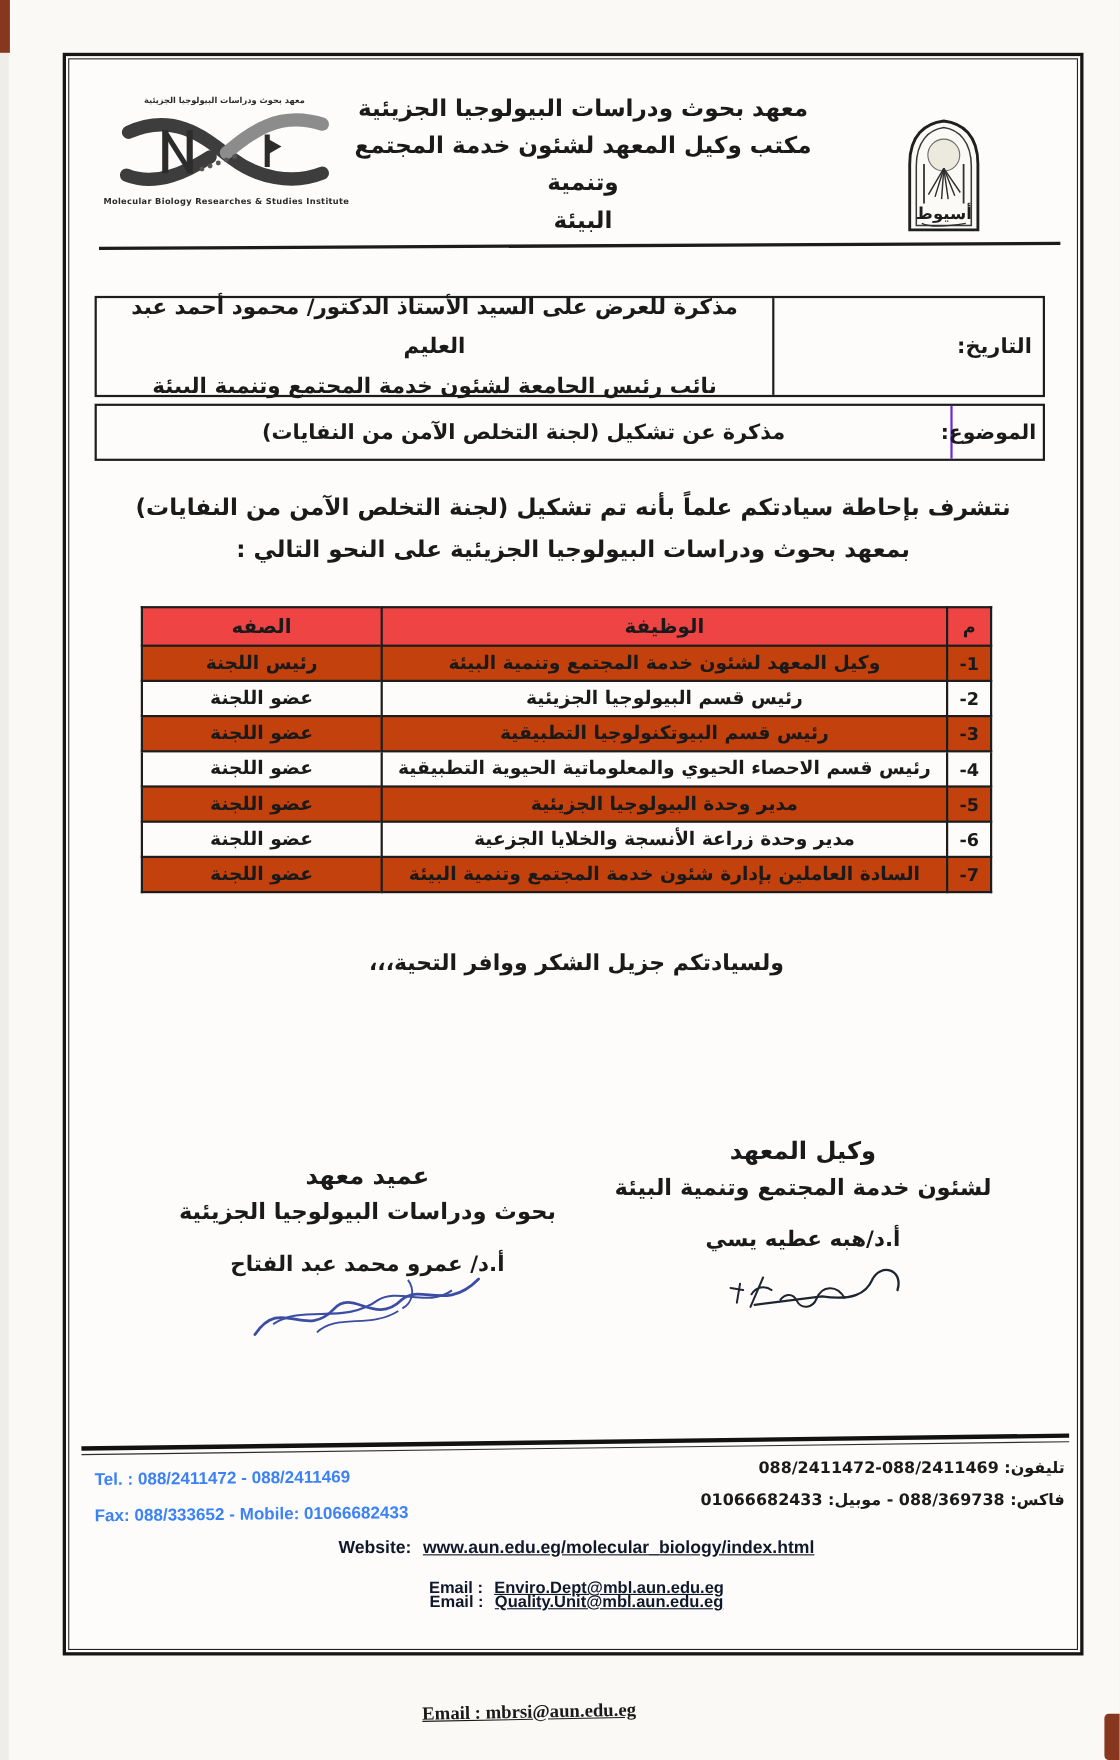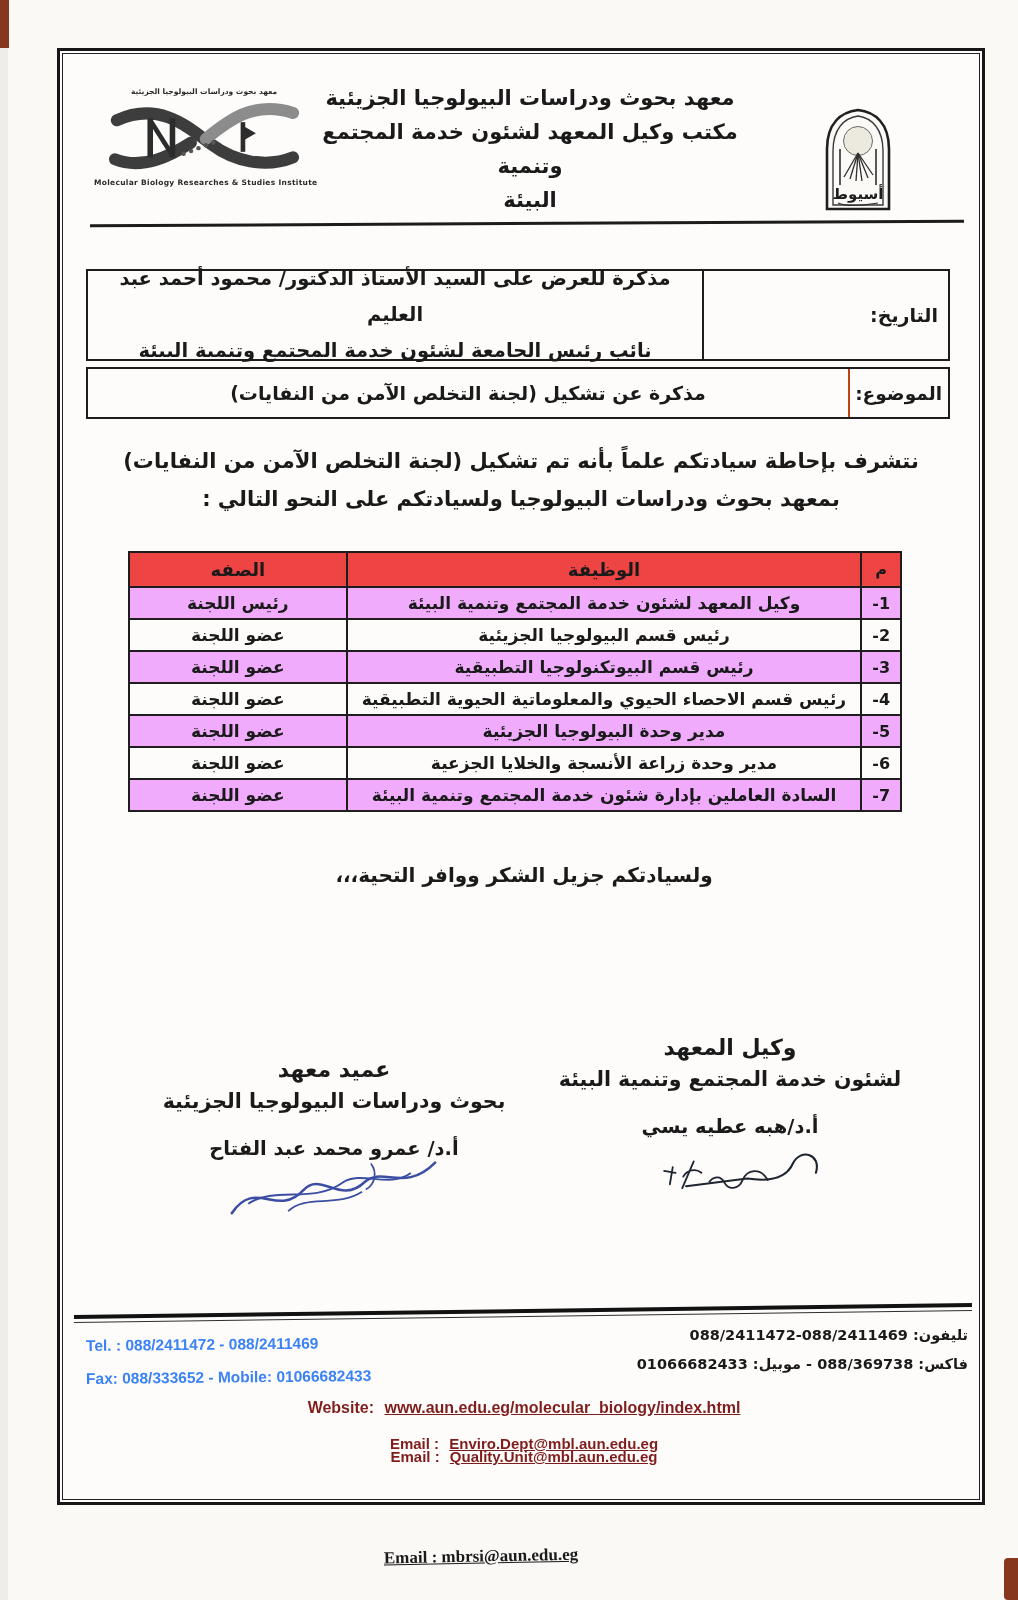--- a/index.html
+++ b/index.html
@@ -36,60 +36,60 @@
     position:absolute;left:26px;top:218px;width:864px;height:92px;
     border:2.5px solid #1d1d1d;box-sizing:border-box;display:flex;direction:rtl;background:#fdfcfa;
   }
   .date-cell{width:246px;border-left:2px solid #1d1d1d;box-sizing:border-box;display:flex;align-items:center;direction:rtl;}
   .date-cell span{padding-right:10px;font-weight:700;font-size:19px;}
   .memo-cell{flex:1;display:flex;flex-direction:column;justify-content:center;text-align:center;direction:rtl;font-weight:700;font-size:19.5px;line-height:1.85;}
   .subject-row{
     position:absolute;left:26px;top:316px;width:864px;height:52px;
     border:2.5px solid #1d1d1d;box-sizing:border-box;display:flex;direction:rtl;background:#fdfcfa;
   }
-  .subject-label{width:100px;border-left:2px solid #c2410c;box-sizing:border-box;display:flex;align-items:center;}
+  .subject-label{width:84px;border-left:2px solid #6d28d9;box-sizing:border-box;display:flex;align-items:center;}
   .subject-label span{padding-right:6px;font-weight:700;font-size:18.5px;}
   .subject-text{flex:1;display:flex;align-items:center;justify-content:center;font-weight:700;font-size:19px;}
 
   
   .body-par{
     position:absolute;left:50px;top:392px;width:822px;direction:rtl;text-align:center;
     font-weight:700;font-size:21px;line-height:1.8;
   }
 
   
   .cmt{position:absolute;left:68px;top:500px;width:774px;border-collapse:collapse;direction:rtl;}
   .cmt th,.cmt td{border:2px solid #1d1d1d;font-weight:700;text-align:center;padding:0 4px;}
   .cmt th{height:33px;font-size:18px;background:#ef4444;}
   .cmt td{height:30px;font-size:17px;}
   .cmt .c-num{width:30px;direction:ltr;font-size:16px;}
   .cmt .c-job{width:516px;}
   .cmt .c-role{width:212px;}
-  .cmt tr.shaded td{background:#f0abfc;}
+  .cmt tr.shaded td{background:#c2410c;}
   .cmt tr.plain td{background:#fdfcfa;}
 
   .closing{position:absolute;left:0;top:812px;width:928px;text-align:center;direction:rtl;font-weight:700;font-size:20px;}
 
   
   .sig{position:absolute;text-align:center;direction:rtl;}
   .sig-right{left:468px;top:980px;width:404px;}
   .sig-left{left:64px;top:1002px;width:420px;}
   .sig .l1{font-weight:700;font-size:22px;line-height:1.5;}
   .sig .l2{font-weight:700;font-size:20.5px;line-height:1.5;}
   .sig .name{font-weight:700;font-size:19.5px;margin-top:20px;}
   .sig svg{display:block;margin:2px auto 0;}
 
   
   .ftr-rule{position:absolute;left:14px;top:1258px;width:898px;height:3px;border-top:4.5px solid #121212;border-bottom:1.5px solid #2e2e2e;transform:rotate(-0.75deg);}
   .ar-contacts{position:absolute;left:540px;top:1276px;width:368px;direction:rtl;text-align:right;font-size:14.5px;font-weight:700;}
   .ar-contacts .row{margin-bottom:13px;white-space:nowrap;}
   .ar-contacts .val{direction:ltr;unicode-bidi:bidi-override;display:inline-block;}
   .en-contacts{position:absolute;left:26px;top:1284px;width:380px;font-family:"Liberation Sans",sans-serif;font-size:15.5px;font-weight:700;color:#3b82f6;}
   .en-contacts .row{margin-bottom:15px;white-space:nowrap;transform:rotate(-0.6deg);}
-  .center-links{position:absolute;left:0;width:928px;text-align:center;font-family:"Liberation Sans",sans-serif;font-weight:700;color:#7f1d1d;}
+  .center-links{position:absolute;left:0;width:928px;text-align:center;font-family:"Liberation Sans",sans-serif;font-weight:700;color:#0f172a;}
   .lk-website{top:1348px;font-size:16px;}
   .lk-email1{top:1384px;font-size:15px;}
   .lk-email2{top:1397px;font-size:15px;}
   .center-links .u{text-decoration:underline;}
   .center-links .lbl{margin-right:6px;}
 
   .bottom-email{
     position:absolute;left:0;top:1546px;width:1018px;text-align:center;
     font-family:"Liberation Serif",serif;font-size:17px;font-weight:700;
     transform:rotate(-1.1deg) translateX(-28px);
@@ -170,21 +170,21 @@
 
   <div class="subject-row">
     <div class="subject-label">
       <span>الموضوع:</span>
     </div>
     <div class="subject-text">مذكرة عن تشكيل (لجنة التخلص الآمن من النفايات)</div>
   </div>
 
   <div class="body-par">
     <div>نتشرف بإحاطة سيادتكم علماً بأنه تم تشكيل (لجنة التخلص الآمن من النفايات)</div>
-    <div>بمعهد بحوث ودراسات البيولوجيا ولسيادتكم على النحو التالي :</div>
+    <div>بمعهد بحوث ودراسات البيولوجيا الجزيئية على النحو التالي :</div>
   </div>
 
   <table class="cmt">
     <tbody>
         <tr>
       <th class="c-num">م</th>
       <th class="c-job">الوظيفة</th>
       <th class="c-role">الصفه</th>
     </tr>
     <tr class="shaded">

